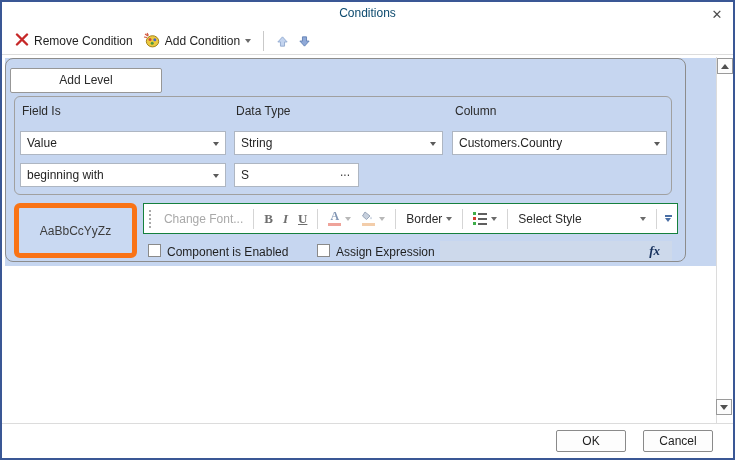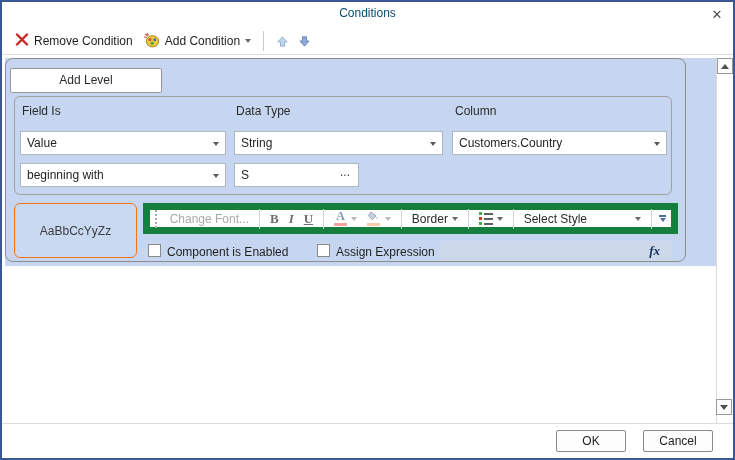--- a/index.html
+++ b/index.html
@@ -33,24 +33,24 @@
   .combo{background:#ffffff;border:1px solid #aeb6c2;box-sizing:border-box;height:24px;
     display:flex;align-items:center;padding:0 18px 0 6px;cursor:pointer;position:absolute;}
   .combo .caret{position:absolute;right:6px;top:10px;border-top-color:#5a5a5a;}
   .combo-text{white-space:nowrap;overflow:hidden;font-size:12px;color:#1f1f1f;}
   .value-field{left:234px;top:163px;width:125px;height:24px;background:#fff;border:1px solid #aeb6c2;
     box-sizing:border-box;display:flex;align-items:center;}
   .value-field input{border:none;outline:none;flex:1;min-width:0;font:12px "Liberation Sans",sans-serif;
     padding:0 0 0 6px;color:#1f1f1f;background:transparent;}
   .browse-btn{width:26px;height:22px;text-align:center;color:#3c3c3c;font-size:12px;line-height:16px;cursor:pointer;}
   
-  .preview-box{left:14px;top:203px;width:123px;height:55px;background:#c9d9f2;border:1px solid #f97316;
+  .preview-box{left:14px;top:203px;width:123px;height:55px;background:#c9d9f2;border:5px solid #f97316;
     border-radius:6px;box-sizing:border-box;display:flex;align-items:center;justify-content:center;
     font-size:12px;color:#3d3d3d;}
-  .fmt-toolbar{left:143px;top:203px;width:535px;height:31px;background:#ffffff;border:7px solid #15803d;
+  .fmt-toolbar{left:143px;top:203px;width:535px;height:31px;background:#ffffff;border:1px solid #15803d;
     box-sizing:border-box;display:flex;align-items:center;padding:0 3px 0 4px;}
   .grip{width:3px;height:18px;border-left:2px dotted #a9a9a9;margin:0 5px 0 1px;}
   .fmt-sep{width:1px;height:20px;background:#d5d5d5;margin:0 5px;}
   .fmt-btn{display:flex;align-items:center;gap:4px;padding:2px 5px;cursor:pointer;white-space:nowrap;}
   .fmt-btn.disabled{cursor:default;}
   .disabled-text{color:#a9a9a9;}
   .glyph-serif{font-family:"Liberation Serif",serif;font-size:13px;color:#6e6e6e;font-weight:bold;}
   .glyph-italic{font-style:italic;}
   .glyph-underline{text-decoration:underline;}
   .color-icon{display:flex;flex-direction:column;align-items:center;line-height:11px;}

